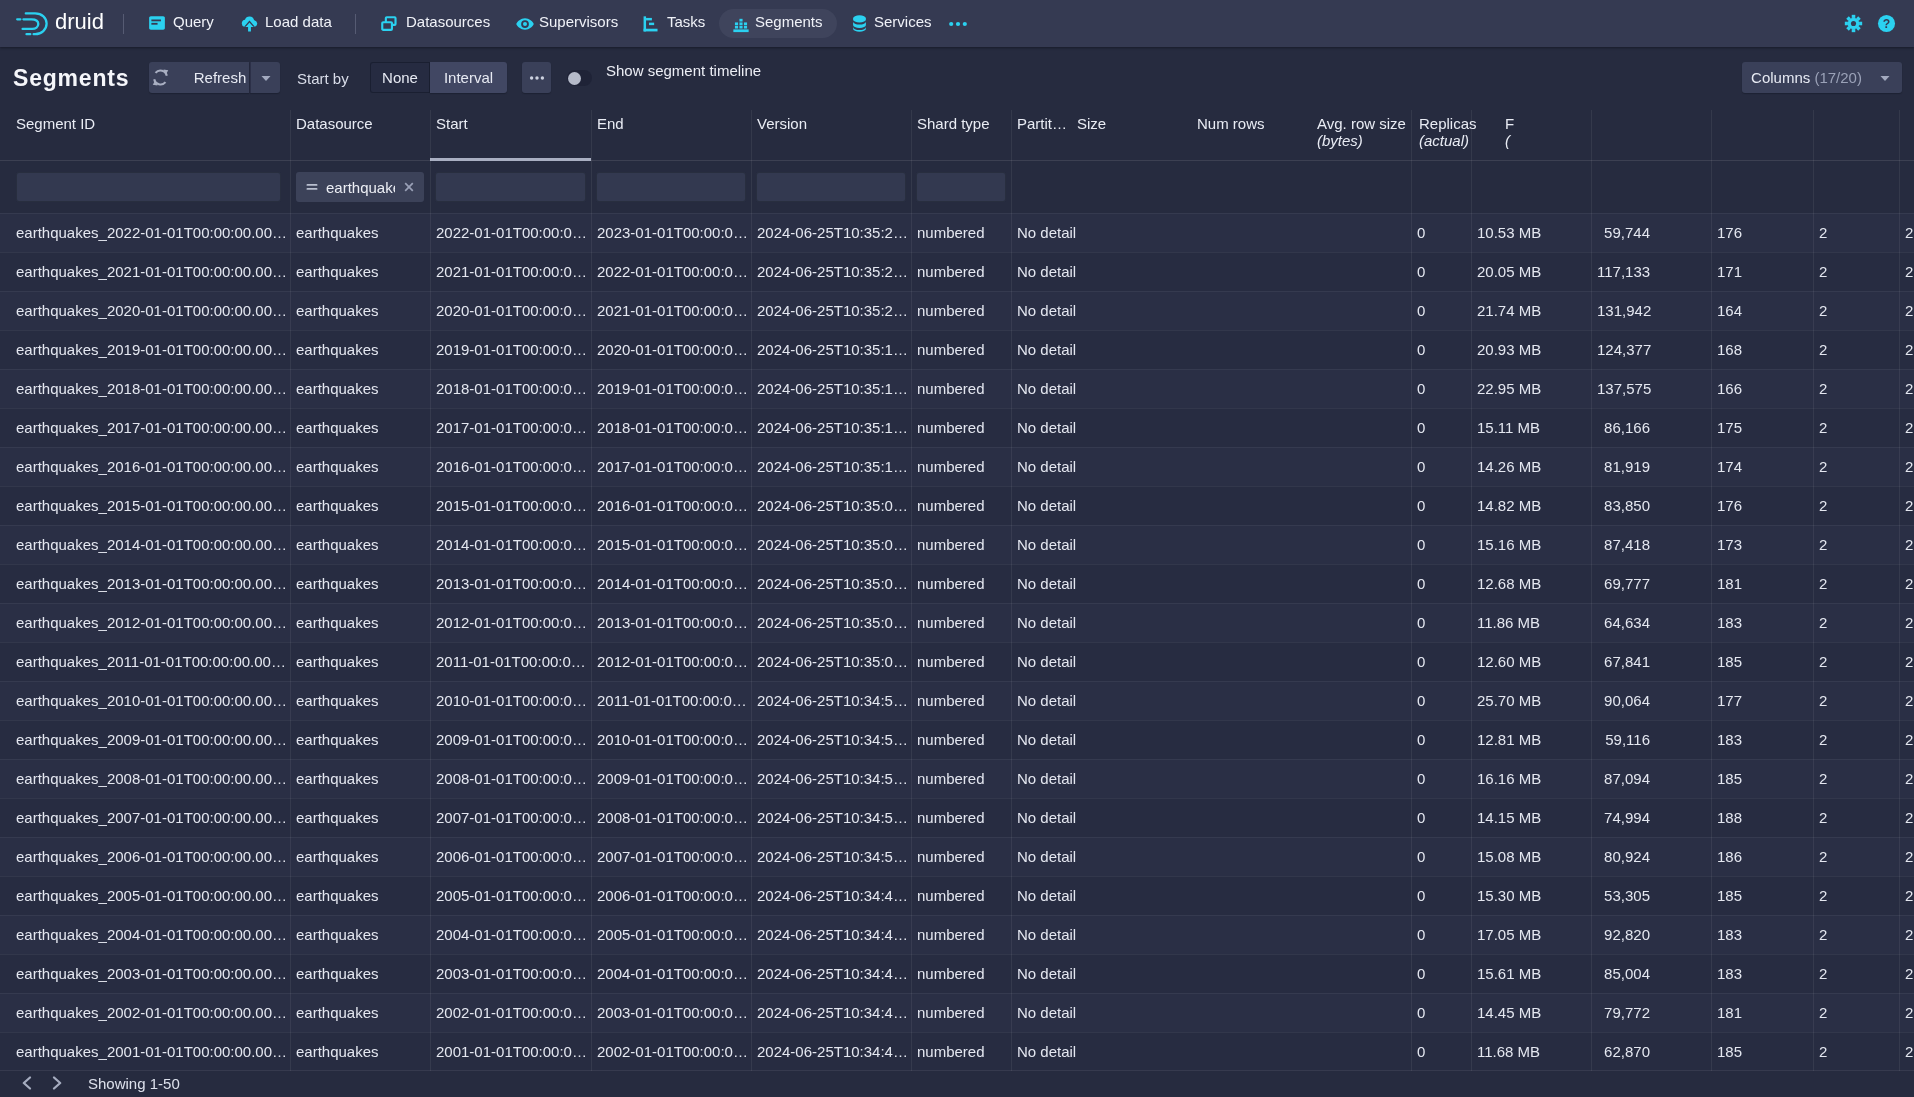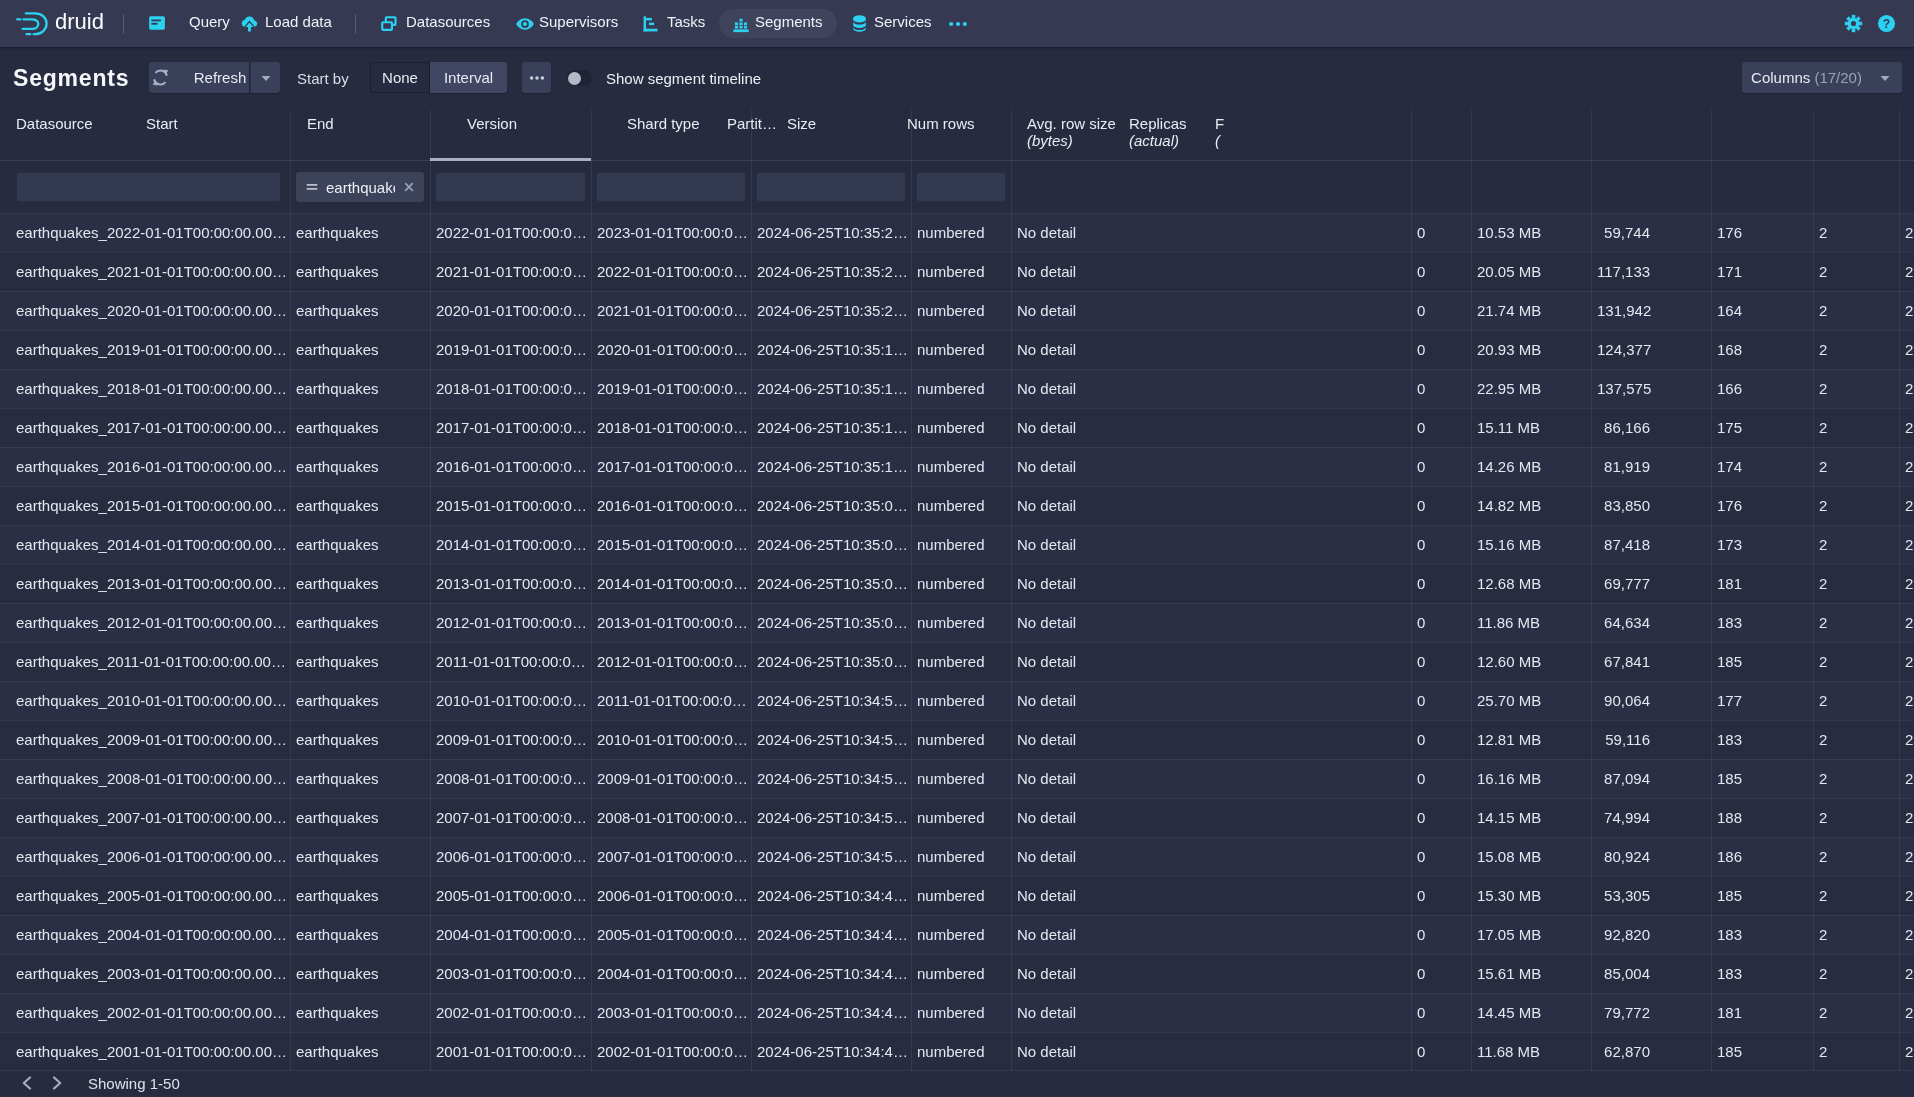--- a/index.html
+++ b/index.html
@@ -26,21 +26,21 @@
   box-shadow:0 1px 1px rgba(10,12,22,0.3);
 }
 .refresh-main { left:149px; width:100px; border-radius:3px 0 0 3px; gap:25px; }
 .refresh-caret { left:250px; width:30px; border-radius:0 3px 3px 0; border-left:1px solid #2c3048; }
 .groupby-label { position:absolute; left:297px; top:23px; font-size:15px; color:#d9dde9; }
 .bg-none { left:370px; width:60px; border-radius:3px 0 0 3px; background:#262b41; box-shadow:inset 0 0 0 1px rgba(14,17,30,0.45); }
 .bg-interval { left:430px; width:77px; border-radius:0 3px 3px 0; background:#414763; }
 .btn-more { left:522px; width:29px; }
 .switch-track { position:absolute; left:567px; top:23px; width:25px; height:16px; border-radius:8px; background:#1f2337; }
 .switch-knob { position:absolute; left:568px; top:24.5px; width:13px; height:13px; border-radius:50%; background:#b5bac9; }
-.switch-label { position:absolute; left:606px; top:23px; font-size:15px; color:#eceef5; }
+.switch-label { position:absolute; left:606px; top:15px; font-size:15px; color:#eceef5; }
 .btn-columns { left:1742px; width:160px; gap:15px; }
 .btn-columns .dim { color:#9aa1b7; }
 .table { position:absolute; left:0; top:110px; width:1914px; }
 .tr { display:flex; width:1914px; }
 .th { flex:none; padding:5px 0 0 6px; overflow:hidden; white-space:nowrap; }
 .td { flex:none; padding:0 0 0 6px; overflow:hidden; white-space:nowrap; text-overflow:ellipsis; }
 .th:first-child { padding-left:16px; }
 .td:first-child { padding-left:16px; }
 .thead { position:relative; height:51px; }
 .thead .th { font-size:15px; color:#e9ecf4; line-height:17px; }
@@ -77,21 +77,21 @@
       </svg></div>
 <div class="abs" style="left:55px;top:9px;font-size:22px;color:#ffffff;">druid</div>
 <div class="abs nav-sep" style="left:123px"></div>
 <div class="abs nav-sep" style="left:355px"></div>
 <div class="abs pill" style="left:719px;width:118px"></div>
 <div class="abs" style="left:148px;top:14.5px"><svg width="18" height="18" viewBox="0 0 16 16">
         <path fill="#2bd1f0" d="M1 2.5 C1 1.7 1.7 1 2.5 1 h11 c0.8 0 1.5 0.7 1.5 1.5 v9 c0 0.8 -0.7 1.5 -1.5 1.5 h-11 C1.7 13 1 12.3 1 11.5 Z"></path>
         <rect x="3" y="4" width="8.5" height="1.6" fill="#353a52"></rect>
         <rect x="3" y="7" width="5.5" height="1.6" fill="#353a52"></rect>
       </svg></div>
-<div class="abs nav-label" style="left:189px">Query</div>
+<div class="abs nav-label" style="left:173px">Query</div>
 <div class="abs" style="left:240px;top:14px"><svg width="19" height="19" viewBox="0 0 16 16">
         <path fill="#2bd1f0" d="M3.6 10.8 A3.1 3.1 0 0 1 4.2 4.8 A4 4 0 0 1 11.9 5.2 A2.9 2.9 0 0 1 12.6 10.8 Z"></path>
         <path fill="#353a52" d="M8 5.4 L12.5 10.7 L10 10.7 L10 16 L6 16 L6 10.7 L3.5 10.7 Z"></path>
         <path fill="#2bd1f0" d="M8 7.2 L11.3 11 L9.2 11 L9.2 14.7 L6.8 14.7 L6.8 11 L4.7 11 Z"></path>
       </svg></div>
 <div class="abs nav-label" style="left:265px">Load data</div>
 <div class="abs" style="left:380px;top:14.5px"><svg width="18" height="18" viewBox="0 0 16 16">
         <g fill="none" stroke="#2bd1f0" stroke-width="1.9">
           <rect x="5.2" y="2" width="8.6" height="6.8" rx="0.8"></rect>
           <rect x="2" y="6.4" width="8.6" height="6.8" rx="0.8" fill="#353a52"></rect>
@@ -200,20 +200,21 @@
 <div class="btn btn-columns">
       <span>Columns <span class="dim">(17/20)</span></span>
       <svg width="16" height="16" viewBox="0 0 16 16">
         <path fill="#a3aabf" d="M3.5 6 l9 0 -4.5 5 z"></path>
       </svg>
     </div>
 </div>
 <div class="table">
 <div class="thead">
       <div class="tr">
+<div class="th" style="width:290px">Segment ID</div>
 <div class="th" style="width:140px">Datasource</div>
 <div class="th" style="width:161px">Start</div>
 <div class="th" style="width:160px">End</div>
 <div class="th" style="width:160px">Version</div>
 <div class="th" style="width:100px">Shard type</div>
 <div class="th" style="width:60px">Partit…</div>
 <div class="th" style="width:120px">Size</div>
 <div class="th" style="width:120px">Num rows</div>
 <div class="th" style="width:102px">Avg. row size<br><span class="sub">(bytes)</span></div>
 <div class="th" style="width:86px">Replicas<br><span class="sub">(actual)</span></div>

